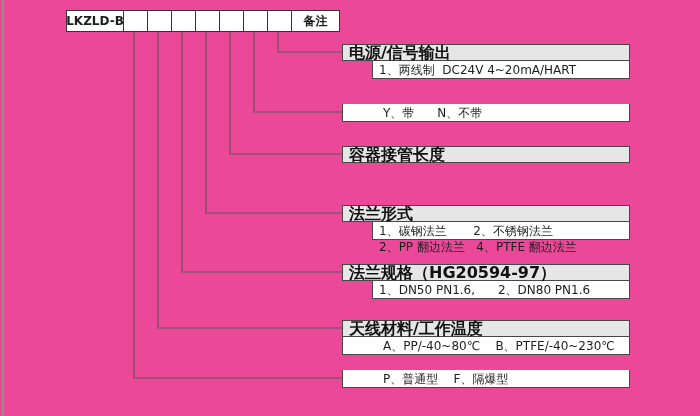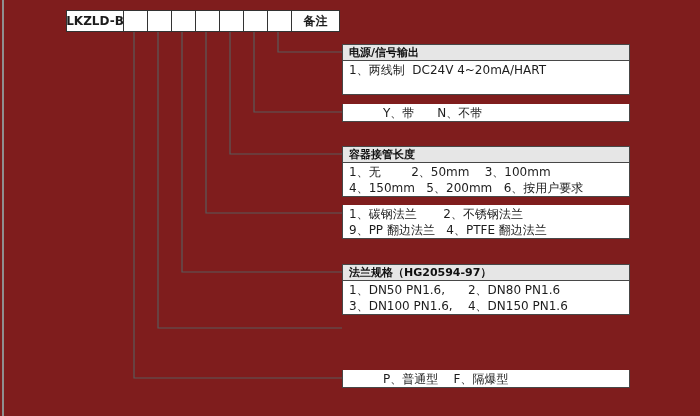--- a/index.html
+++ b/index.html
@@ -4,21 +4,21 @@
 <style>
   html,body { margin:0; padding:0; }
   body {
     width:700px; height:416px;
     background:#ffffff;
     font-family:"DejaVu Sans","Liberation Sans",sans-serif;
     color:#1d1d1d;
     position:relative;
     overflow:hidden;
   }
-  .page { position:absolute; left:0; top:0; width:700px; height:416px; background:#7f1d1d; }
+  .page { position:absolute; left:0; top:0; width:700px; height:416px; background:#ec4899; }
 
   .page-left-border {
     position:absolute; left:2px; top:0; width:2px; height:416px;
     background:#8f8f8f;
   }
 
   svg.connectors { position:absolute; left:0; top:0; width:700px; height:416px; }
 
   
   .code-table {
@@ -39,36 +39,36 @@
   .cell-remark { width:48px;text-align:center; }
 
   
   .section {
     position:absolute; left:342px; width:288px; box-sizing:border-box;
   }
   .sec-header {
     box-sizing:border-box; height:17px;
     background:#e6e6e6;
     border:1px solid #474747;
-    font-size:11px; font-weight:bold;
+    font-size:16px; font-weight:bold;
     line-height:15px; padding:0 0 0 6px;
     white-space:pre;
     color:#111;
   }
   .sec-body {
     box-sizing:border-box;
     background:#ffffff;
     border:1px solid #474747; border-top:none;
     padding:1px 0 0 6px;
     font-size:12px;
   }
   .sec-body .line {
     white-space:pre; line-height:16px; height:16px; overflow:hidden;
   }
-  .body-2line { height:34px; }
+  .body-2line { height:18px;margin-left:30px; }
   .body-1line { height:18px;padding-left:40px; }
 </style>
 </head>
 <body>
 
 <div class="page">
 
   <div class="page-left-border"></div>
 
   <svg class="connectors" viewBox="0 0 700 416" xmlns="http://www.w3.org/2000/svg">
@@ -101,41 +101,43 @@
   </div>
 
   <div class="section" style="top:104px">
     <div class="sec-body body-1line">
       <div class="line">Y、带      N、不带</div>
     </div>
   </div>
 
   <div class="section" style="top:146px">
     <div class="sec-header">容器接管长度</div>
-    <div class="sec-body body-2line">
-      <div class="line">1、无        2、50mm    3、100mm</div>
-      <div class="line">4、150mm   5、200mm   6、按用户要求</div>
-    </div>
   </div>
 
   <div class="section" style="top:205px">
+    <div class="sec-header">法兰形式</div>
     <div class="sec-body body-2line">
       <div class="line">1、碳钢法兰       2、不锈钢法兰</div>
-      <div class="line">9、PP 翻边法兰   4、PTFE 翻边法兰</div>
+      <div class="line">2、PP 翻边法兰   4、PTFE 翻边法兰</div>
     </div>
   </div>
 
   <div class="section" style="top:264px">
     <div class="sec-header">法兰规格（HG20594-97）</div>
     <div class="sec-body body-2line">
       <div class="line">1、DN50 PN1.6,      2、DN80 PN1.6</div>
-      <div class="line">3、DN100 PN1.6,    4、DN150 PN1.6</div>
     </div>
   </div>
 
+  <div class="section" style="top:320px">
+    <div class="sec-header">天线材料/工作温度</div>
+    <div class="sec-body body-1line">
+      <div class="line">A、PP/-40~80℃    B、PTFE/-40~230℃</div>
+    </div>
+  </div>
 
   <div class="section" style="top:370px">
     <div class="sec-body body-1line">
       <div class="line">P、普通型    F、隔爆型</div>
     </div>
   </div>
 
 </div>
 
 </body></html>

